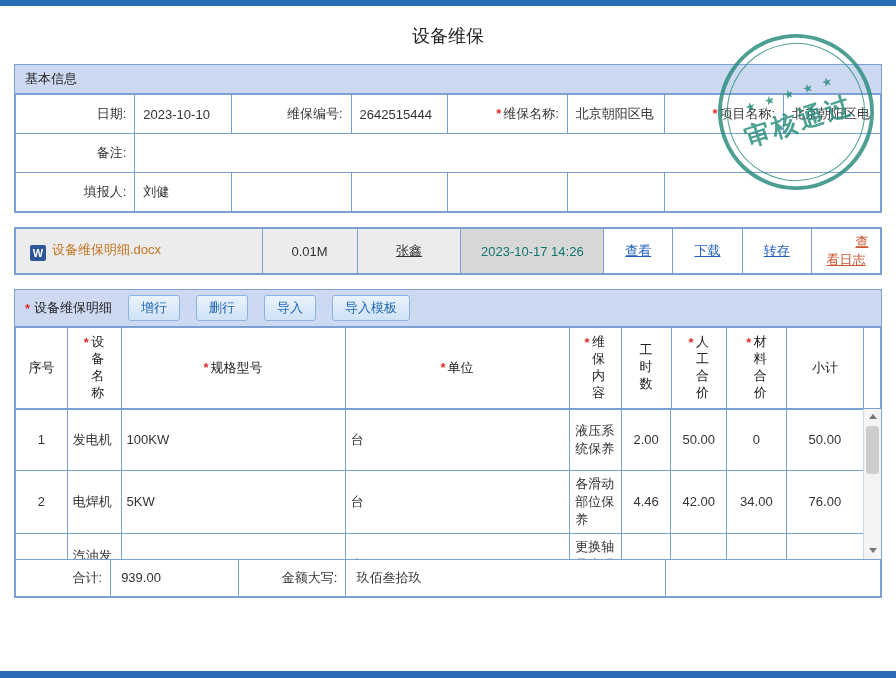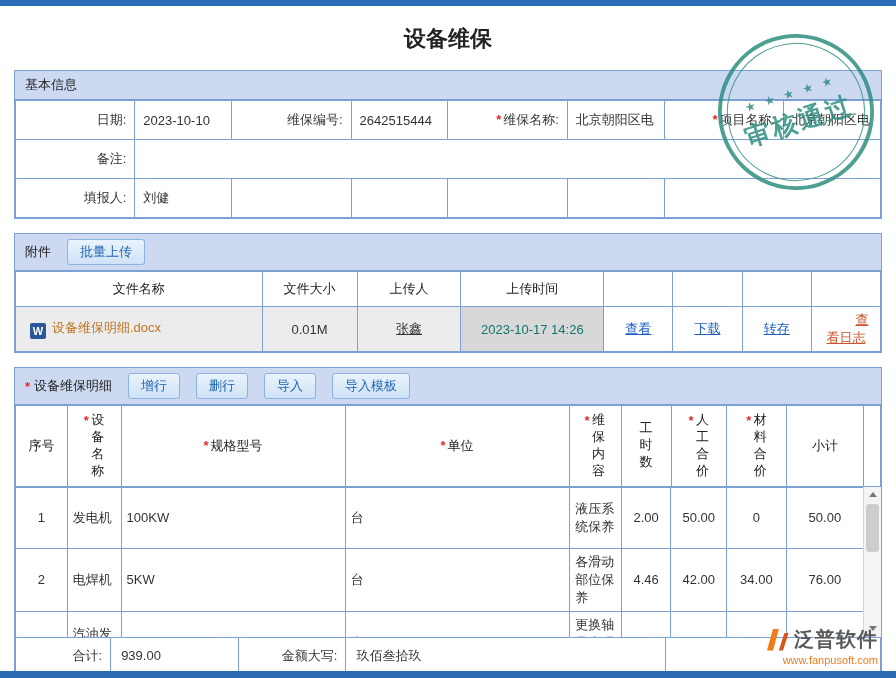--- a/index.html
+++ b/index.html
@@ -1,21 +1,21 @@
 <!DOCTYPE html>
 <html><head>
 <meta charset="utf-8">
 <style>
   html,body{margin:0;padding:0;background:#fff;}
   .page{width:896px;height:678px;position:relative;overflow:hidden;background:#fff;
         font-family:"Liberation Sans","DejaVu Sans",sans-serif;color:#333;font-size:13px;}
   .strip-top{height:6px;background:#2a6bb5;}
   .strip-bottom{position:absolute;left:0;right:0;bottom:0;height:7px;background:#2a6bb5;z-index:30;}
   .content{padding:0 14px;}
-  h1.title{text-align:center;font-size:22px;font-weight:bold;color:#222;margin:18px 0 16px;}
+  h1.title{text-align:center;font-size:18px;font-weight:normal;color:#222;margin:18px 0 16px;}
 
   .section{border:1px solid #7aa0d4;margin-bottom:14px;background:#fff;}
   .section-bar{background:#cdd9f1;border-bottom:1px solid #7aa0d4;padding:5px 10px;
                display:flex;align-items:center;gap:16px;font-size:13px;color:#222;}
   .bar-title{display:flex;align-items:center;gap:2px;}
 
   table{border-collapse:collapse;width:100%;table-layout:fixed;font-size:13px;color:#333;}
   td,th{border:1px solid #7aa0d4;padding:4px 6px;vertical-align:middle;word-wrap:break-word;}
   th{font-weight:normal;text-align:center;color:#222;}
   .center{text-align:center;}
@@ -127,46 +127,32 @@
           <td></td>
           <td></td>
           <td></td>
           <td colspan="2"></td>
         </tr>
       </tbody>
         </table>
     </section>
 
     <section class="section">
-      <div class="section-bar">
-        <span>附件</span>
-        <button type="button" class="btn">批量上传</button>
-      </div>
       <table class="att-table">
         <colgroup>
           <col style="width:28.5%">
             <col style="width:11%">
             <col style="width:12%">
             <col style="width:16.5%">
           <col style="width:8%">
             <col style="width:8%">
             <col style="width:8%">
             <col style="width:8%">
         </colgroup>
         <tbody>
-            <tr class="att-head">
-          <th>文件名称</th>
-          <th>文件大小</th>
-          <th>上传人</th>
-          <th>上传时间</th>
-          <th></th>
-          <th></th>
-          <th></th>
-          <th></th>
-        </tr>
         <tr class="att-row">
           <td class="cell-gray file-cell">
             <span class="word-icon">W</span><a class="file-link">设备维保明细.docx</a>
           </td>
           <td class="cell-gray center">0.01M</td>
           <td class="cell-gray center"><span class="uploader">张鑫</span></td>
           <td class="cell-time center">2023-10-17 14:26</td>
           <td class="center"><a class="link">查看</a></td>
           <td class="center"><a class="link">下载</a></td>
           <td class="center"><a class="link">转存</a></td>
@@ -298,23 +284,15 @@
     </section>
   </div>
 
   <div class="stamp">
     <div class="stamp-inner">
       <div class="stamp-stars">★ ★ ★ ★ ★</div>
       <div class="stamp-text">审核通过</div>
     </div>
   </div>
 
-  <div class="brand">
-    <div class="brand-row">
-      <span class="brand-mark"></span>
-      <span class="brand-mark2"></span>
-      <span class="brand-name">泛普软件</span>
-    </div>
-    <div class="brand-site">www.fanpusoft.com</div>
-  </div>
 
   <div class="strip-bottom"></div>
 </div>
 
 </body></html>

